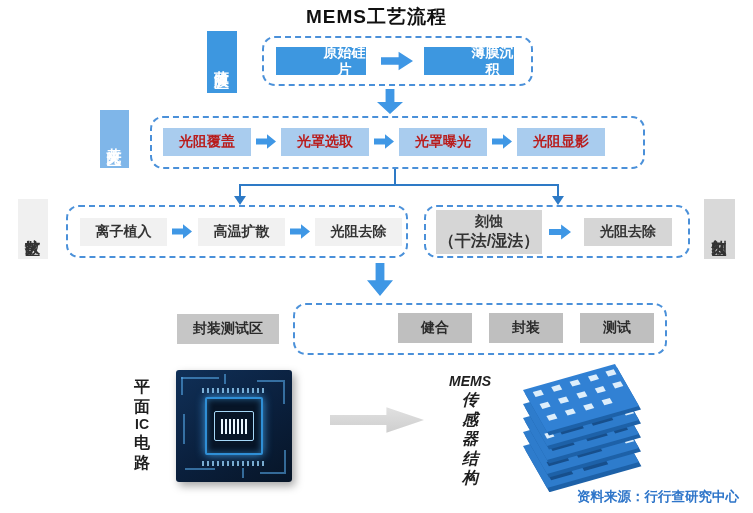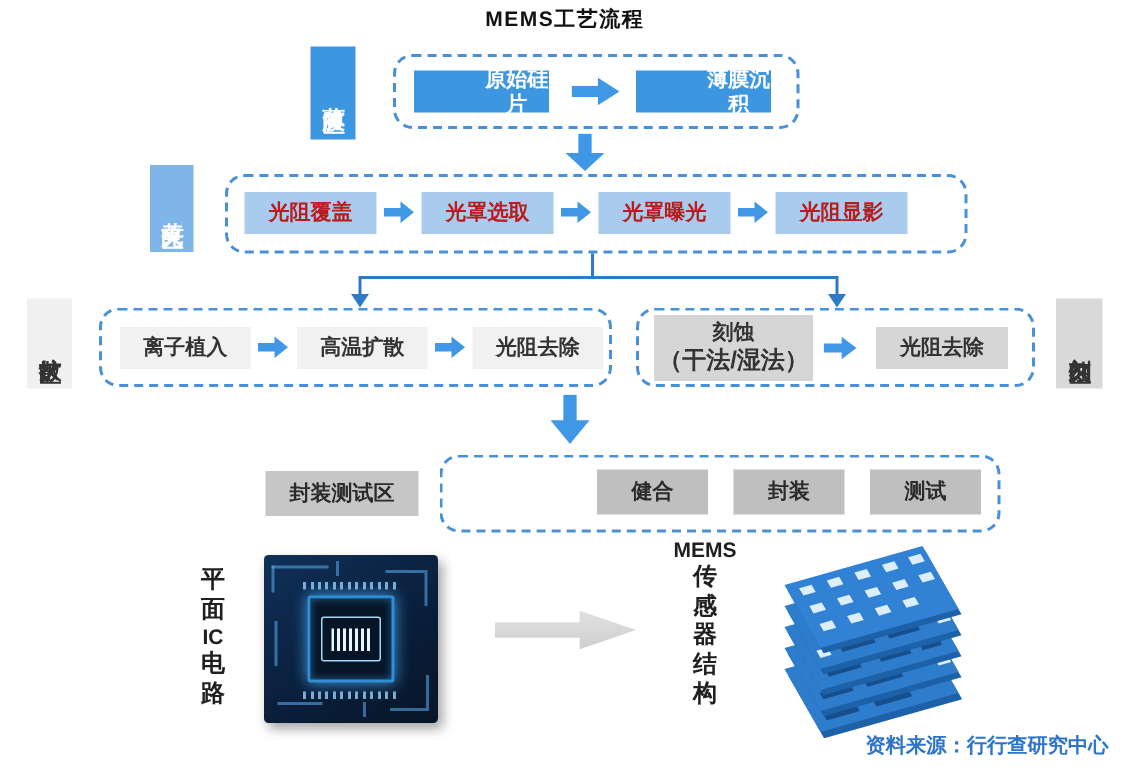--- a/index.html
+++ b/index.html
@@ -1,20 +1,20 @@
 <!DOCTYPE html>
 <html><head>
 <meta charset="utf-8">
 <style>
   * { margin:0; padding:0; box-sizing:border-box; }
   body { background:#ffffff; font-family:"Liberation Sans","DejaVu Sans",sans-serif; }
   .canvas { position:relative; width:753px; height:513px; background:#ffffff; overflow:hidden; }
 
   .title { position:absolute; top:4px; left:0; right:0; text-align:center;
-           font-size:14px; font-weight:700; color:#111; letter-spacing:1px; }
+           font-size:19px; font-weight:700; color:#111; letter-spacing:1px; }
 
   .vlabel { position:absolute; display:flex; align-items:center; justify-content:center;
             writing-mode:vertical-rl; text-orientation:upright;
             font-weight:700; font-size:15px; line-height:1; letter-spacing:2px; }
   .vlabel.blue  { background:#3d97e0; color:#fff; }
   .vlabel.blue2 { background:#7fb6e9; color:#fff; }
   .vlabel.glight{ background:#f0f0f0; color:#333; }
   .vlabel.gmid  { background:#d9d9d9; color:#333; }
 
   .hlabel { position:absolute; display:flex; align-items:center; justify-content:center;
@@ -145,21 +145,21 @@
     <div class="pins" style="bottom:16px;"></div>
     <div class="chip-core">
       <div class="chip-frame">
         <div class="chip-bars"></div>
       </div>
     </div>
   </div>
 
   <div class="arrow-gray" style="left:330px; top:404px; width:94px; height:32px;"></div>
 
-  <div class="txtcol" style="left:444px; top:358px; width:52px;">
+  <div class="txtcol" style="left:444px; top:373px; width:52px;font-style:italic;">
     <span class="en">MEMS</span>
     <span>传</span>
     <span>感</span>
     <span>器</span>
     <span>结</span>
     <span>构</span>
   </div>
 
   <svg style="position:absolute; left:503px; top:364px;" width="158" height="128" viewBox="0 0 158 128">
 

